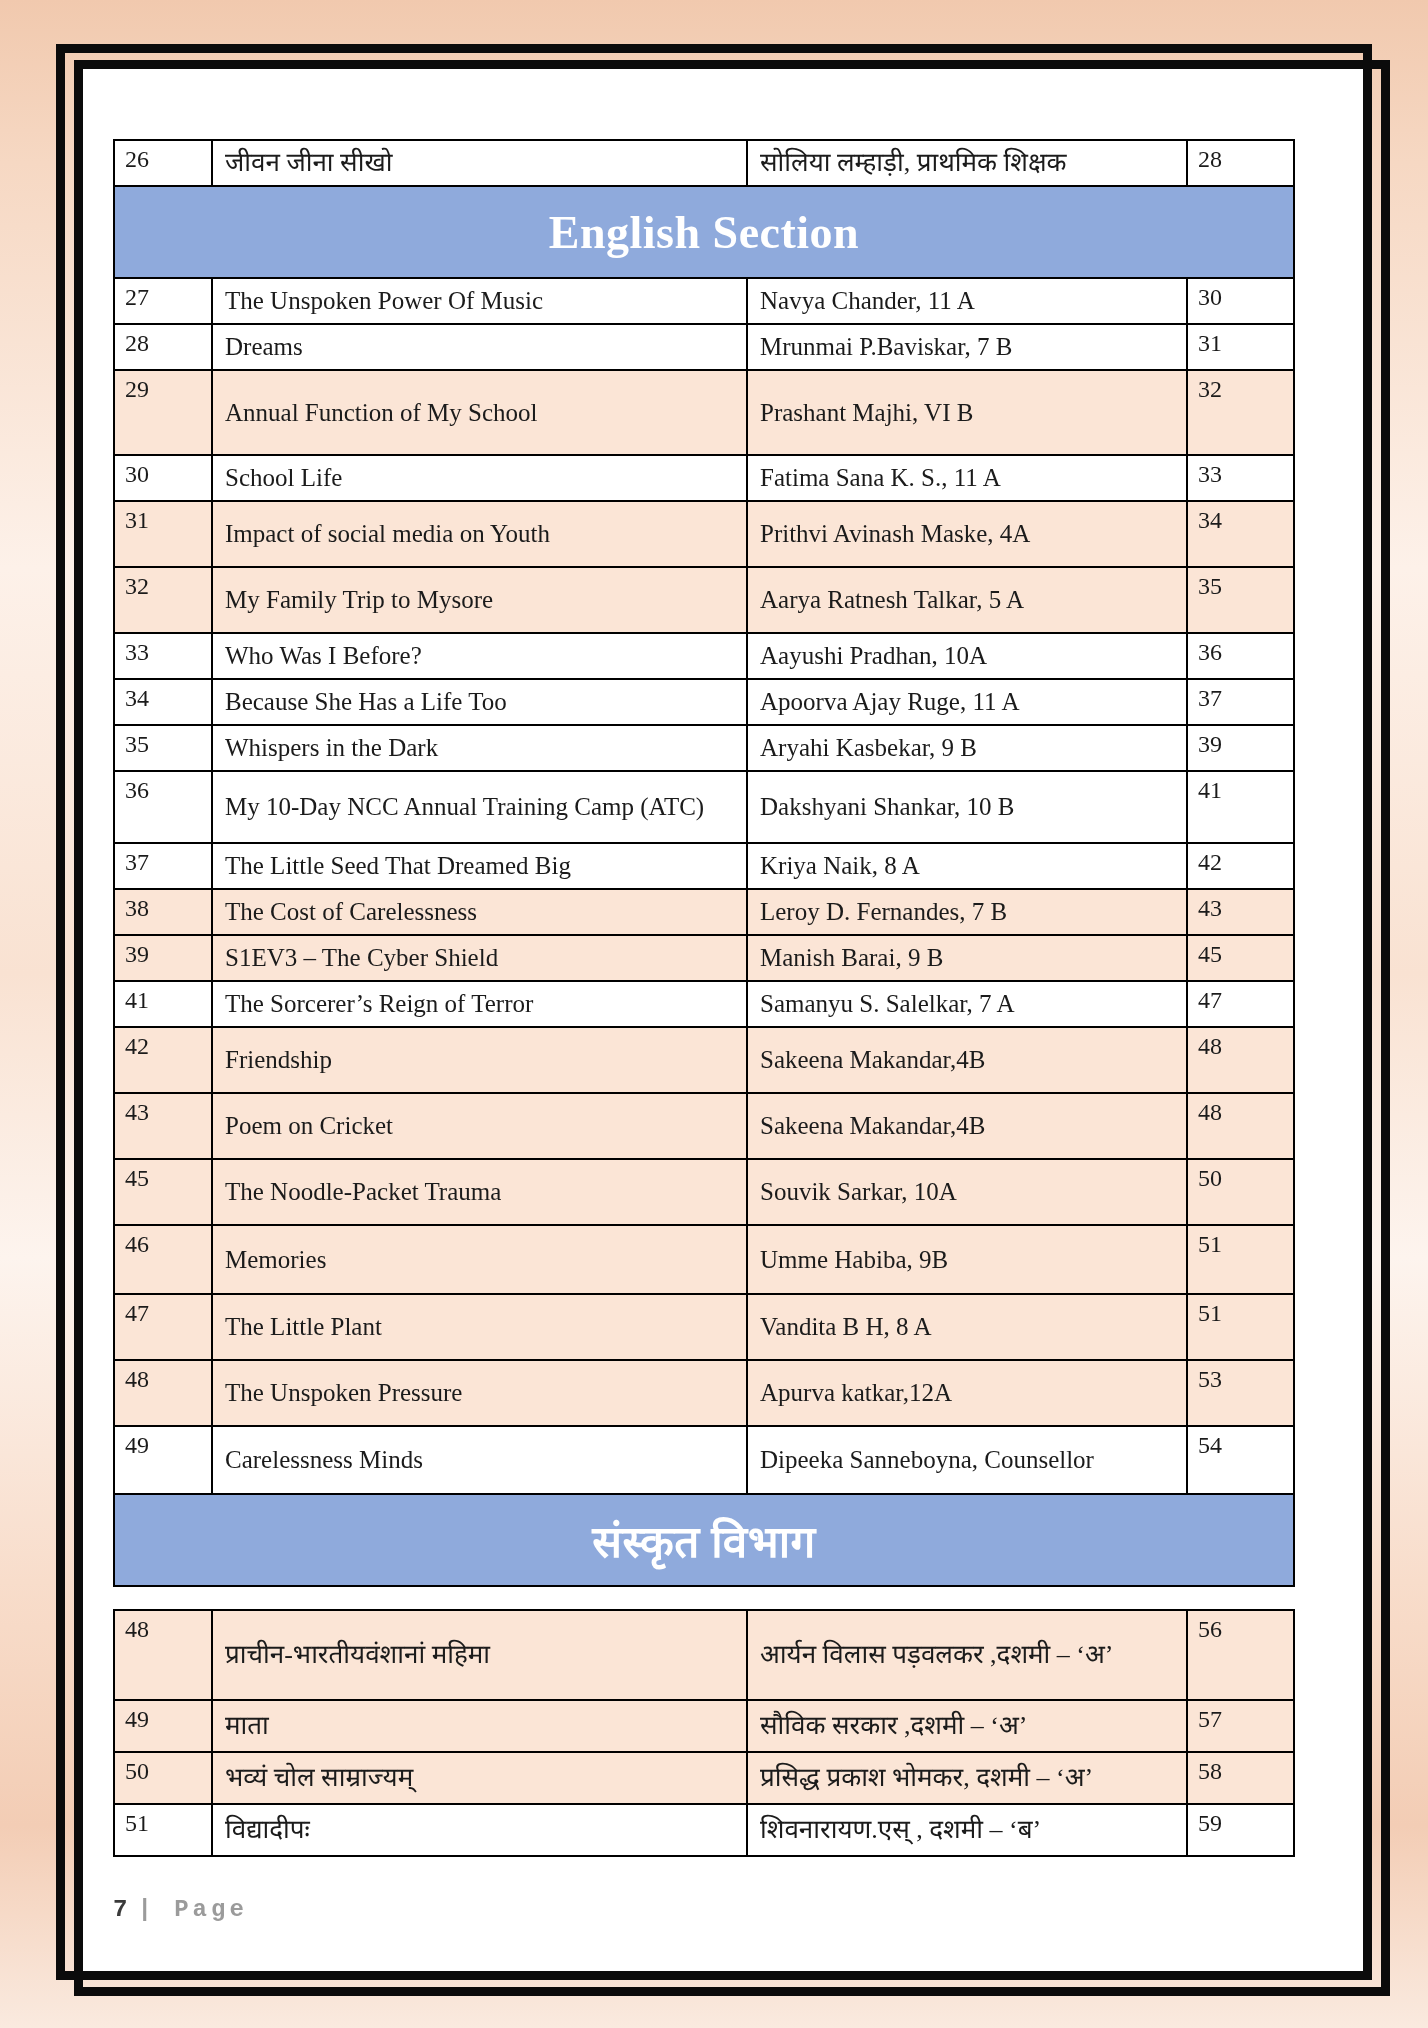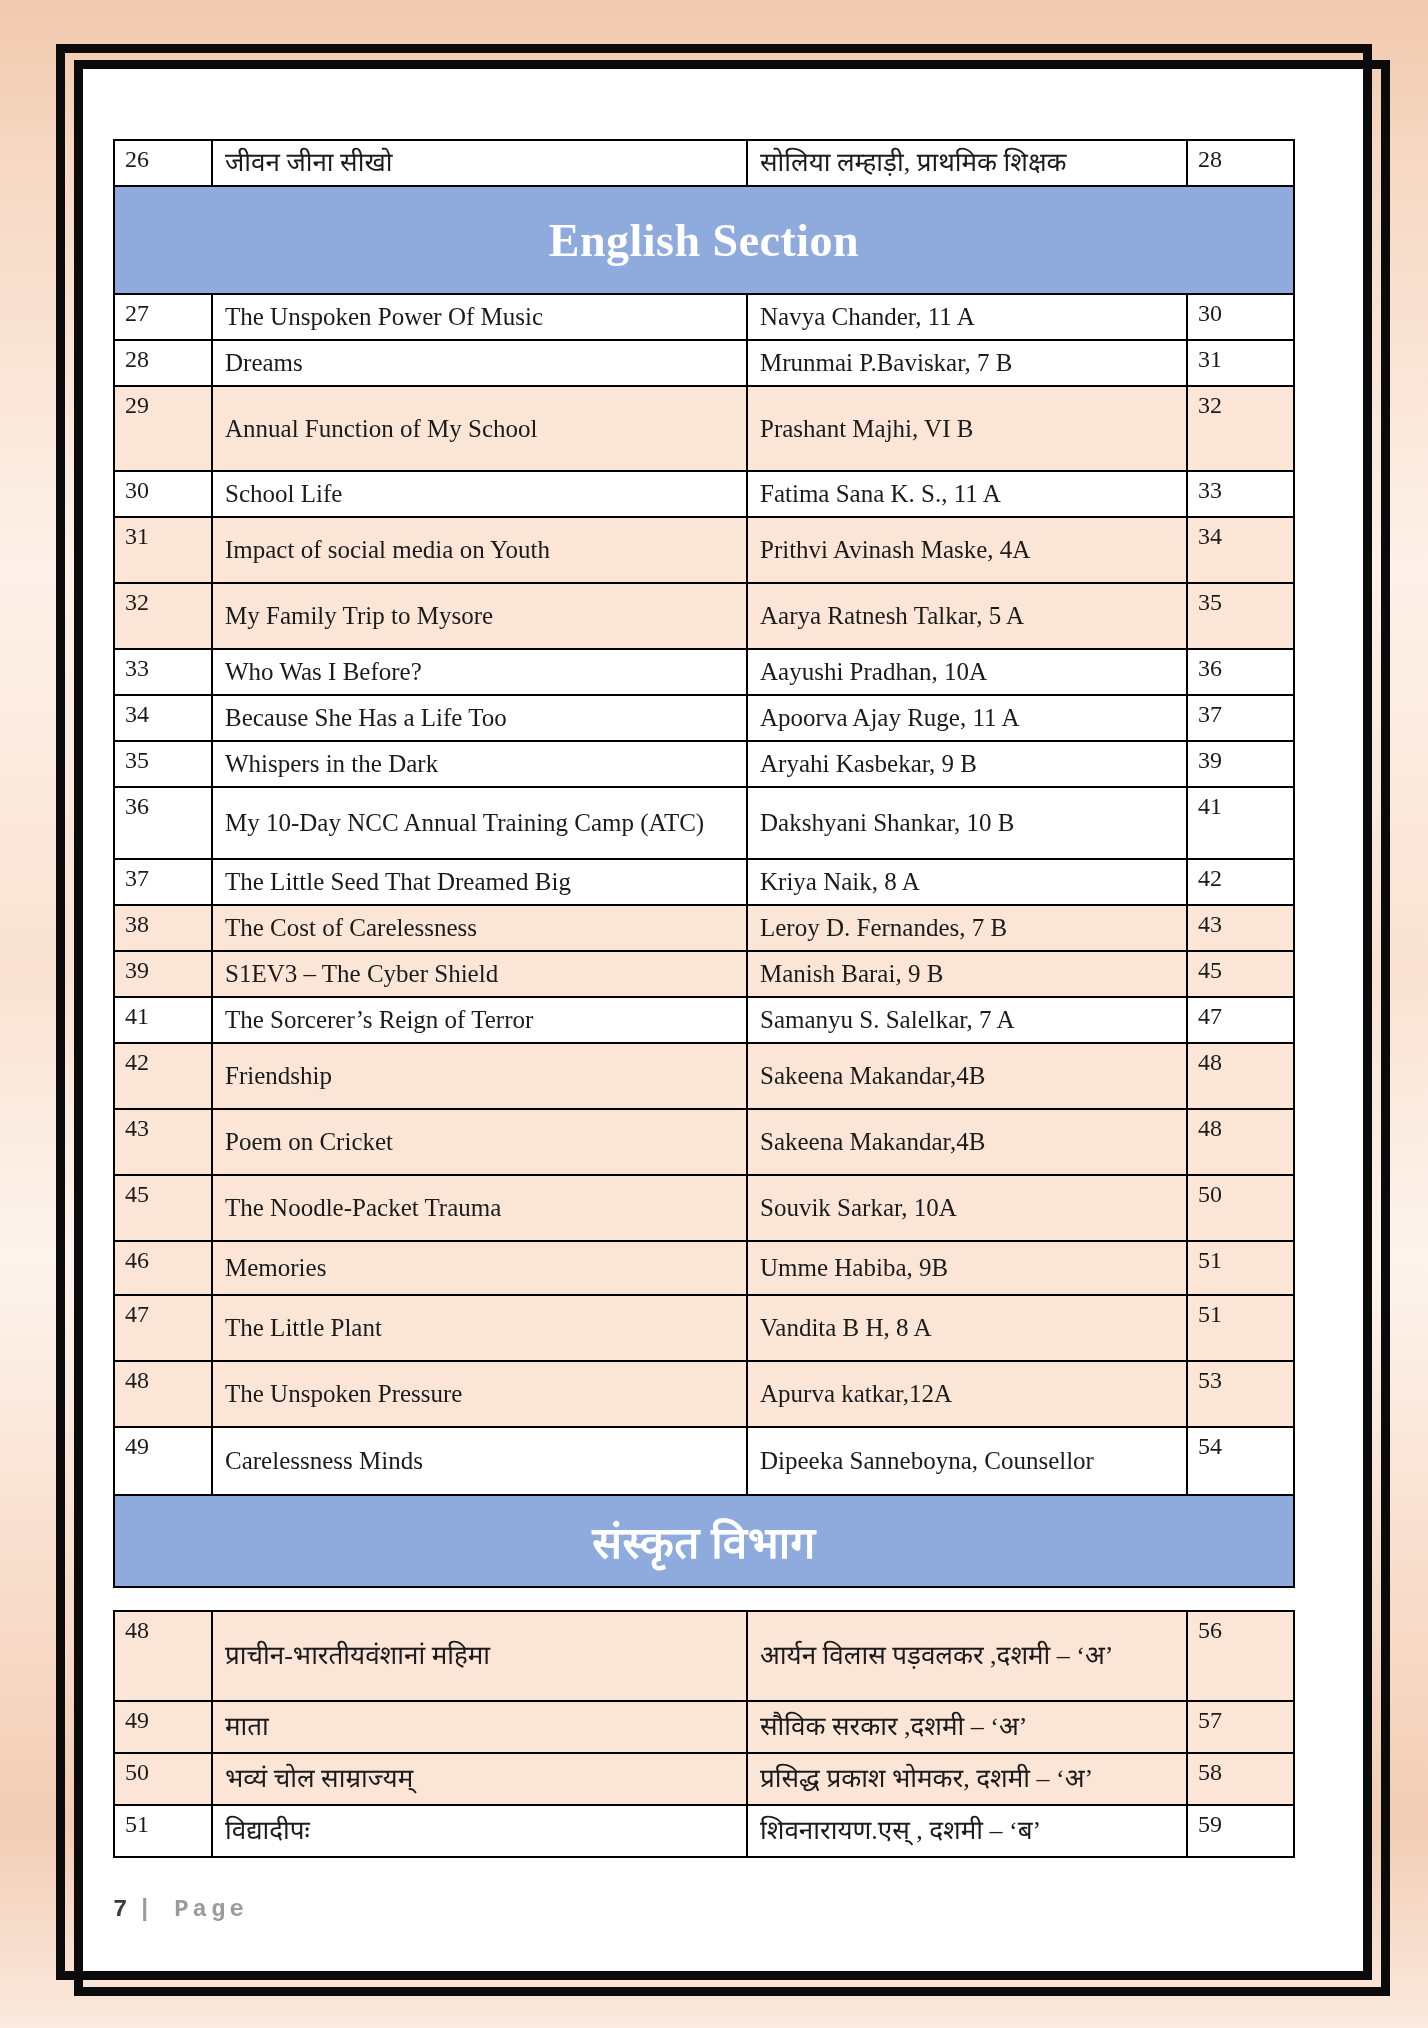--- a/index.html
+++ b/index.html
@@ -109,21 +109,21 @@
             <col class="col-auth">
             <col class="col-page">
         </colgroup>
         <tbody>
             <tr style="height: 46px;">
               <td class="c-no">26</td>
               <td class="c-title deva">जीवन जीना सीखो</td>
               <td class="c-author deva">सोलिया लम्हाड़ी, प्राथमिक शिक्षक</td>
               <td class="c-page">28</td>
             </tr>
-            <tr style="height: 108px;">
+            <tr style="height: 92px;">
               <td colspan="4" class="band">English Section</td>
             </tr>
             <tr style="height: 46px;">
               <td class="c-no">27</td>
               <td class="c-title">The Unspoken Power Of Music</td>
               <td class="c-author">Navya Chander, 11 A</td>
               <td class="c-page">30</td>
             </tr>
             <tr style="height: 46px;">
               <td class="c-no">28</td>
@@ -214,21 +214,21 @@
               <td class="c-title">Poem on Cricket</td>
               <td class="c-author">Sakeena Makandar,4B</td>
               <td class="c-page">48</td>
             </tr>
             <tr class="shade" style="height: 66px;">
               <td class="c-no">45</td>
               <td class="c-title">The Noodle-Packet Trauma</td>
               <td class="c-author">Souvik Sarkar, 10A</td>
               <td class="c-page">50</td>
             </tr>
-            <tr class="shade" style="height: 54px;">
+            <tr class="shade" style="height: 69px;">
               <td class="c-no">46</td>
               <td class="c-title">Memories</td>
               <td class="c-author">Umme Habiba, 9B</td>
               <td class="c-page">51</td>
             </tr>
             <tr class="shade" style="height: 66px;">
               <td class="c-no">47</td>
               <td class="c-title">The Little Plant</td>
               <td class="c-author">Vandita B H, 8 A</td>
               <td class="c-page">51</td>

